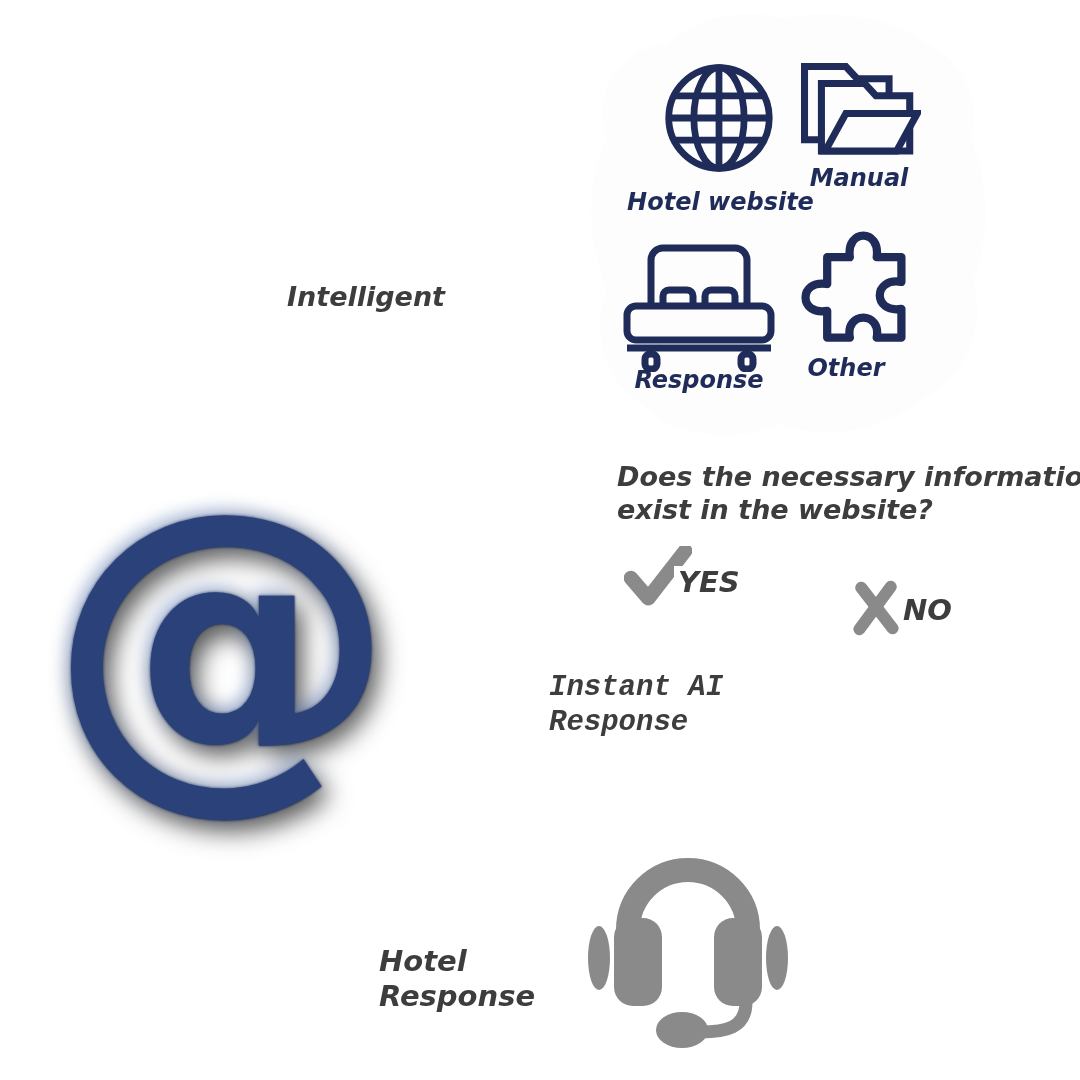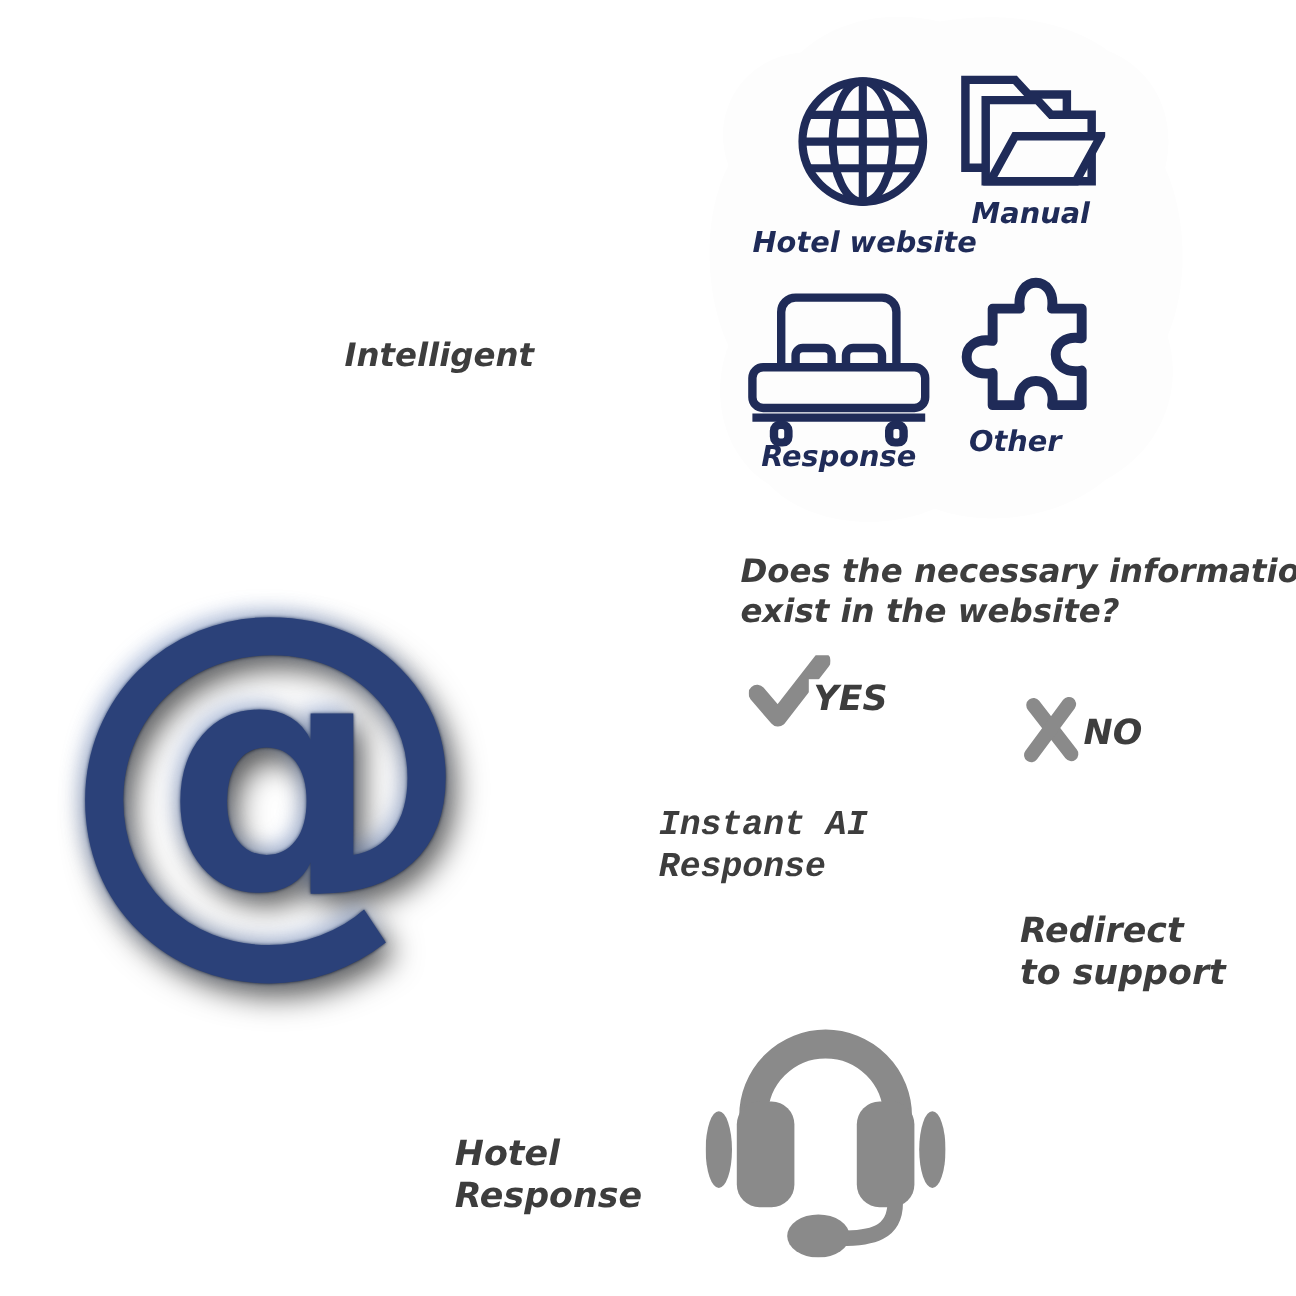--- a/index.html
+++ b/index.html
@@ -125,24 +125,20 @@
   </svg>
   <div class="hl-label f25" style="left:899px;top:594px;text-align:center;">
     <span>NO</span>
   </div>
 
   <div class="hl-label f25" style="left:545px;top:671px;font-family:Liberation Mono, monospace;">
     <span>Instant AI</span>
     <span>Response</span>
   </div>
 
-  <div class="hl-label f25" style="left:846px;top:759px;">
-    <span>Redirect</span>
-    <span>to support</span>
-  </div>
 
   <svg class="headset" viewBox="0 0 200 214">
     <g fill="#8a8a8a">
       <path d="M40 126 V 96 A 60 60 0 0 1 160 96 V 126" fill="none" stroke="#8a8a8a" stroke-width="24"></path>
       <rect x="26" y="84" width="48" height="88" rx="19"></rect>
       <rect x="126" y="84" width="48" height="88" rx="19"></rect>
       <ellipse cx="11" cy="124" rx="11" ry="32"></ellipse>
       <ellipse cx="189" cy="124" rx="11" ry="32"></ellipse>
       <path d="M 158 168 C 158 194 138 198 112 198" fill="none" stroke="#8a8a8a" stroke-width="13"></path>
       <ellipse cx="94" cy="196" rx="26" ry="18"></ellipse>

